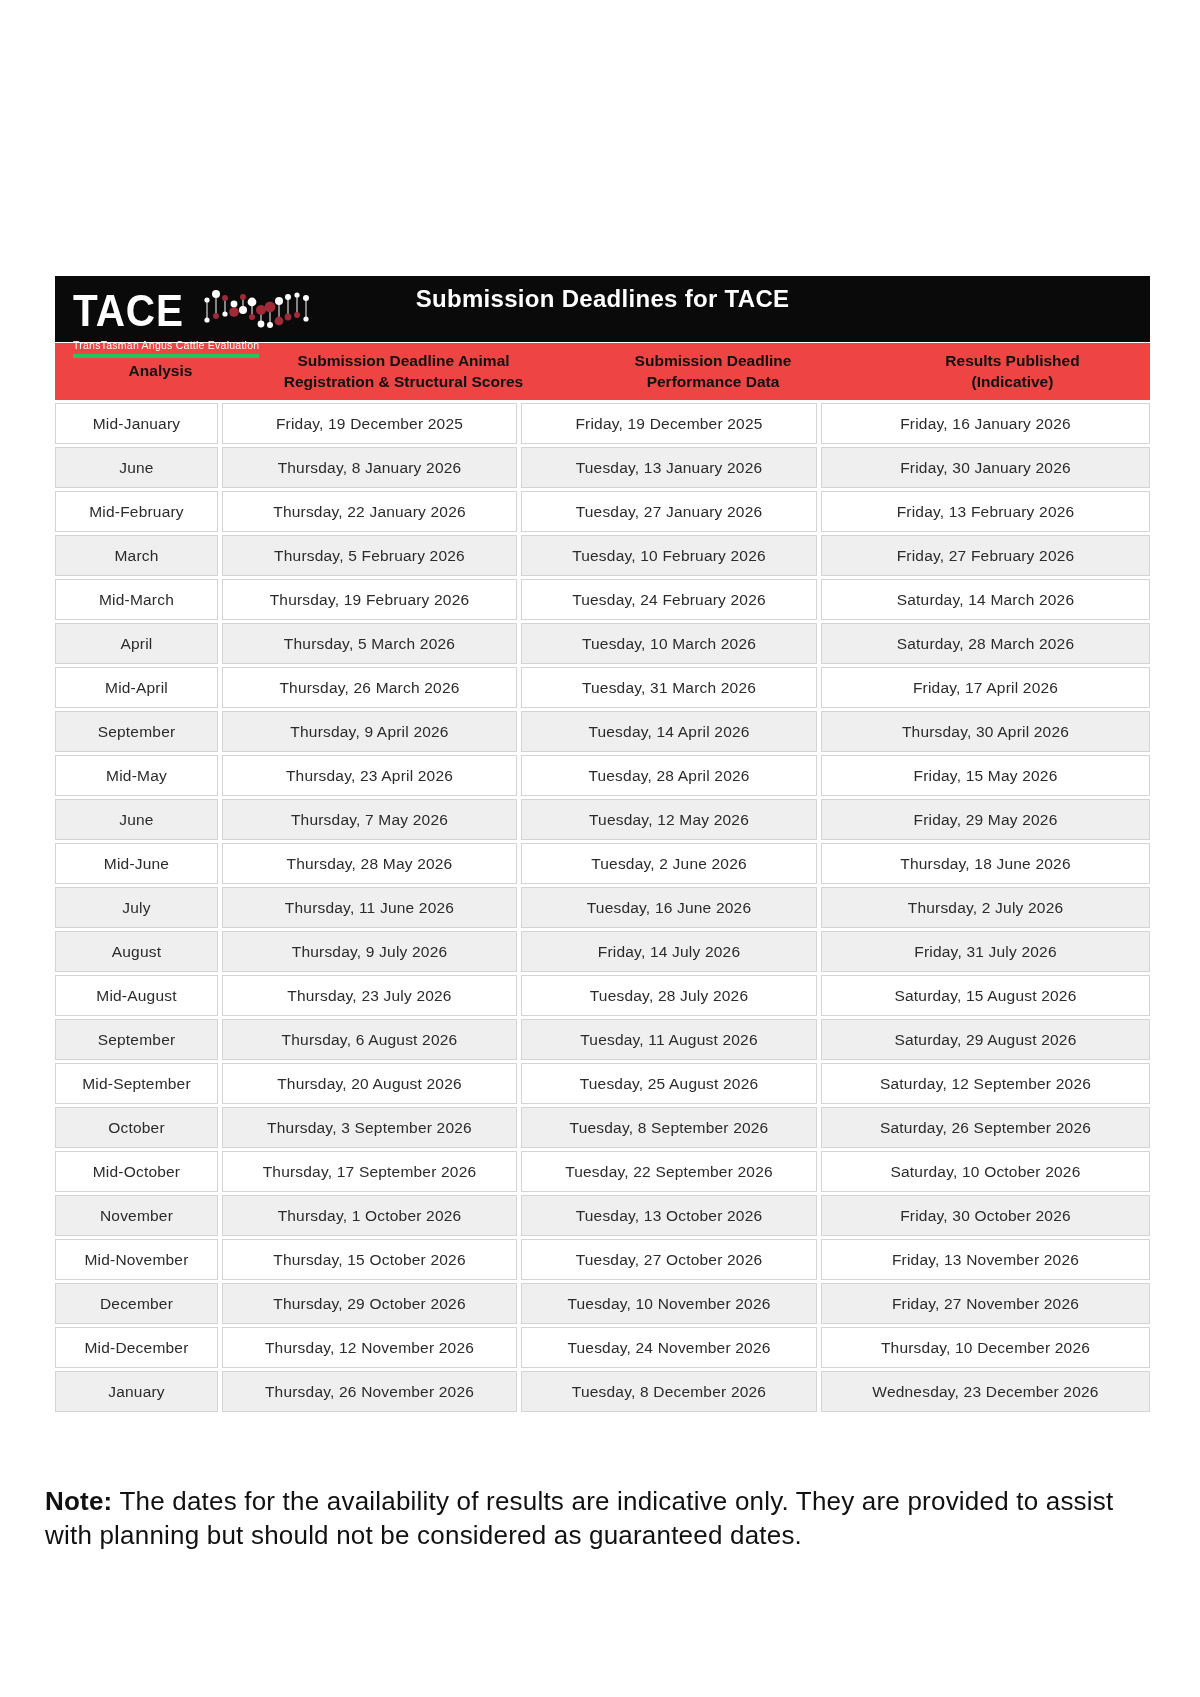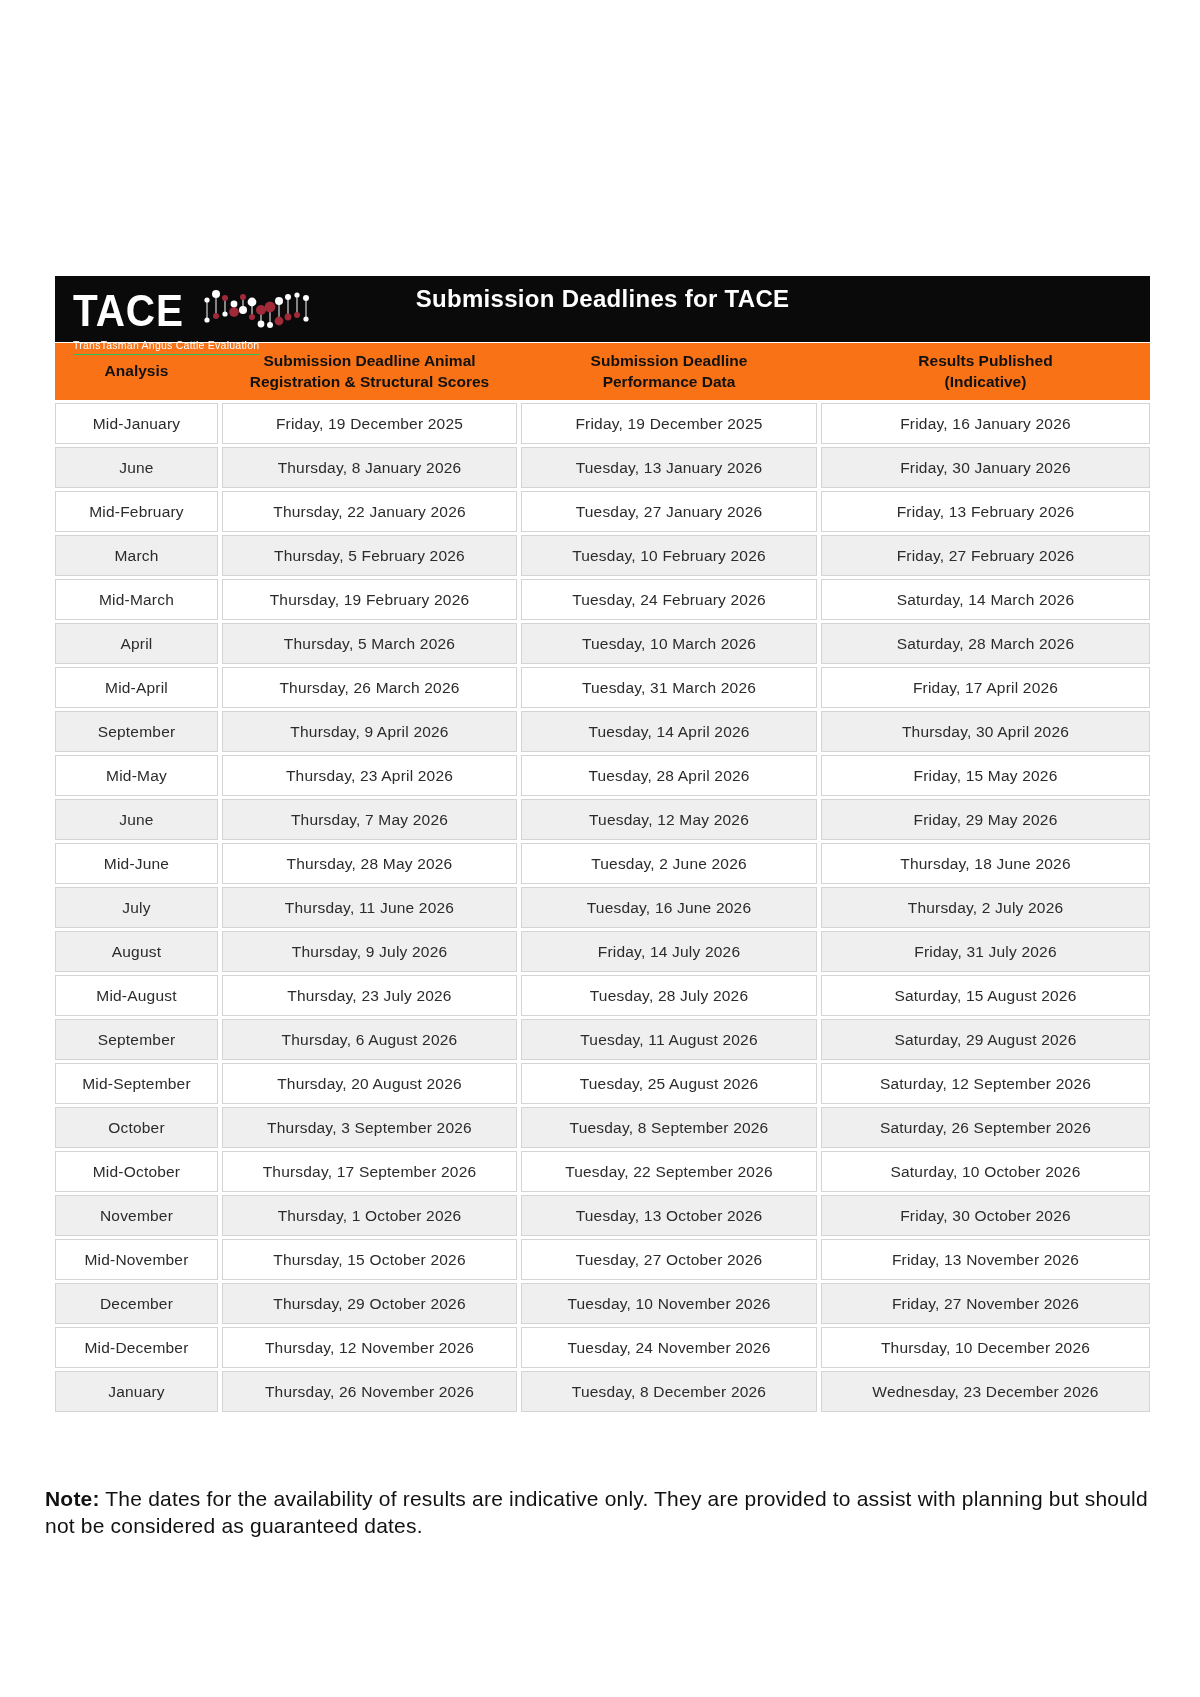--- a/index.html
+++ b/index.html
@@ -57,33 +57,34 @@
     transform-origin: left center;
   }
   .dna-svg { display: block; }
   .logo-tagline {
     display: inline-block;
     color: #ffffff;
     font-size: 10.5px;
     letter-spacing: 0.25px;
     margin-top: 2px;
     padding-bottom: 3px;
-    border-bottom: 1px solid #22c55e;
+    border-bottom: 4px solid #22c55e;
     white-space: nowrap;
   }
 
   
   .thead {
     margin-top: 1px;
-    background: #f97316;
+    background: #ef4444;
     display: grid;
     grid-template-columns: 163px 295px 296px 1fr;
-    column-gap: 4px;
+    column-gap: 14px;
     min-height: 57px;
     align-items: center;
+    padding-left: 24px;
   }
   .th {
     text-align: center;
     font-size: 15.5px;
     font-weight: 700;
     color: #111111;
     line-height: 1.35;
     padding: 6px 10px;
   }
   .tbody {
@@ -113,21 +114,21 @@
     white-space: nowrap;
   }
   .tr.alt .td { background: #efefef; }
 
   
   .note {
     position: absolute;
     left: 45px;
     top: 1485px;
     width: 1118px;
-    font-size: 21px;
+    font-size: 26px;
     line-height: 1.3;
     color: #111111;
     letter-spacing: 0.2px;
   }
   .note b { font-weight: 700; }
 </style>
 </head>
 <body>
 
 <div class="page">

